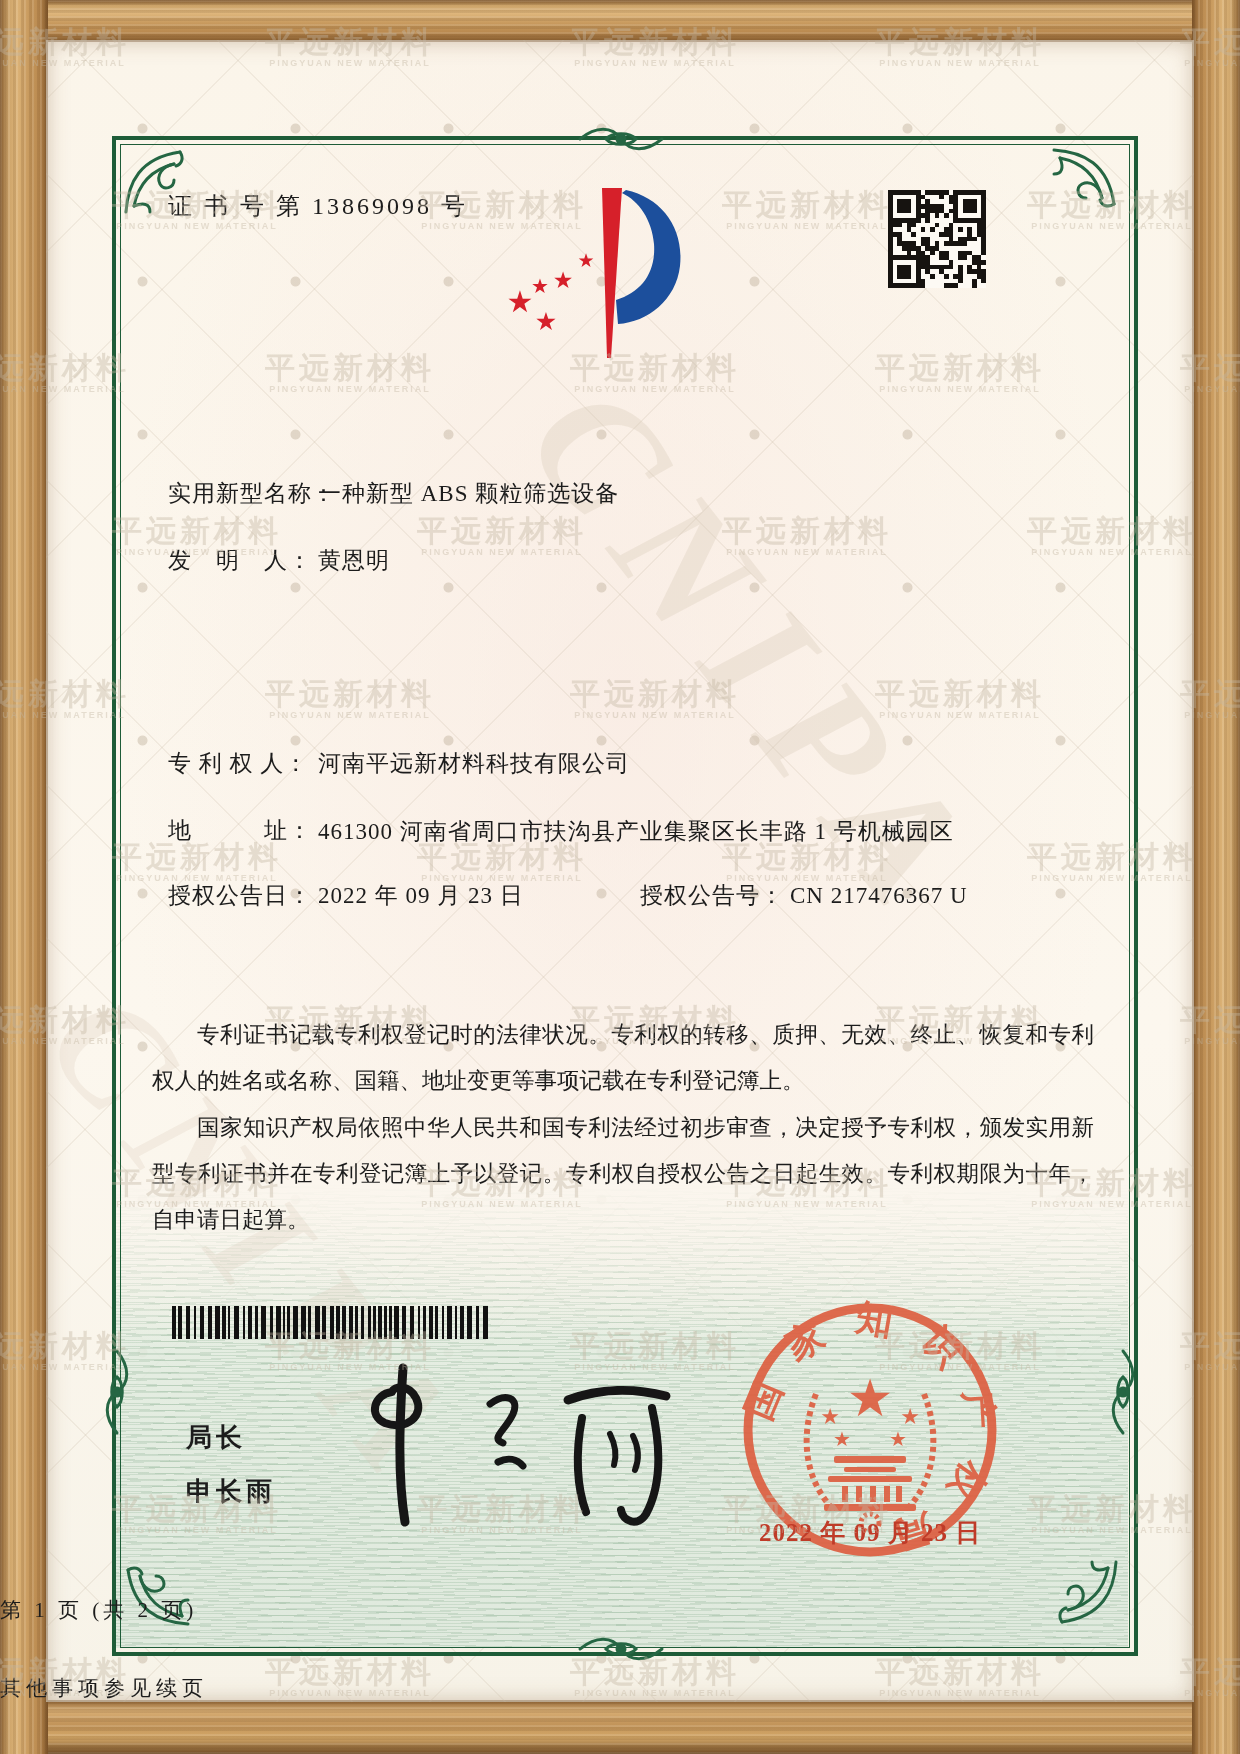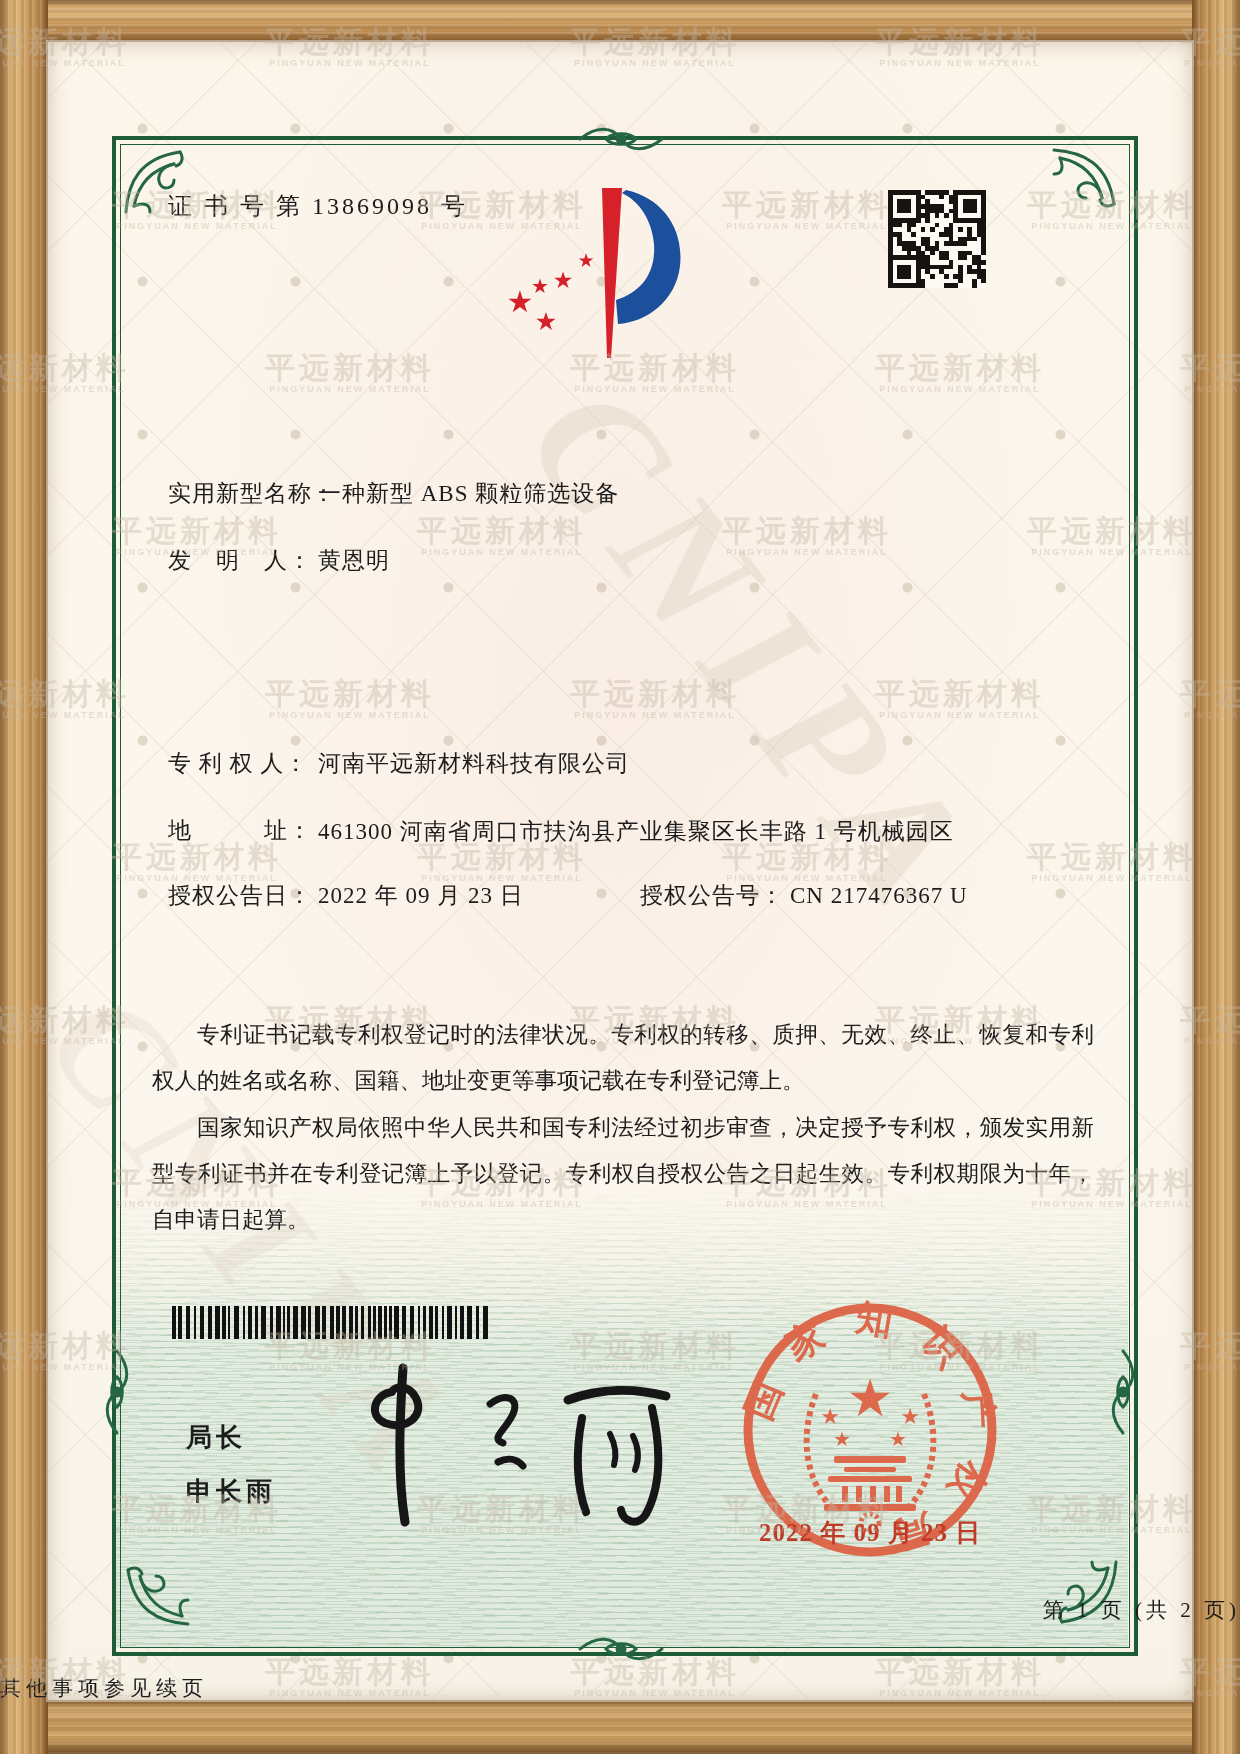--- a/index.html
+++ b/index.html
@@ -68,21 +68,21 @@
   .paras p{margin:0;text-indent:2em;}
   .barcode{position:absolute;left:172px;top:1306px;width:322px;height:33px;font-size:0;}
   .barcode i{display:inline-block;height:33px;background:#111;}
   .barcode b{display:inline-block;height:33px;}
   .signer{position:absolute;left:186px;font-size:26px;font-weight:bold;
           font-family:"Liberation Sans","DejaVu Sans",sans-serif;letter-spacing:4px;}
   .sig-svg{position:absolute;left:330px;top:1362px;z-index:21;}
   .seal{position:absolute;left:738px;top:1298px;z-index:22;opacity:.92;}
   .sealdate{position:absolute;left:748px;top:1516px;width:244px;text-align:center;z-index:23;
             font-size:25px;font-weight:bold;color:#bf3b28;letter-spacing:1px;}
-  .pagenum{position:absolute;left:0;right:0;top:1596px;text-align:right;font-size:21px;letter-spacing:4px;padding-left:12px;}
+  .pagenum{position:absolute;left:0;right:0;top:1596px;text-align:left;font-size:21px;letter-spacing:4px;}
   .contnote{position:absolute;left:0;right:0;top:1674px;text-align:left;font-size:21px;letter-spacing:5px;}
   .qr{position:absolute;left:888px;top:190px;width:98px;height:98px;z-index:21;
       display:grid;grid-template-columns:repeat(21,1fr);grid-template-rows:repeat(21,1fr);background:#fdfaf4;}
   .qr i{background:#161310;}
   .logo{position:absolute;left:470px;top:180px;z-index:21;}
 
   
   .wm-layer{position:absolute;inset:0;z-index:30;pointer-events:none;}
   .wm{position:absolute;width:230px;text-align:center;color:rgba(196,183,163,.40);}
   .wm .l1{font-family:"Liberation Sans","DejaVu Sans",sans-serif;font-weight:bold;

